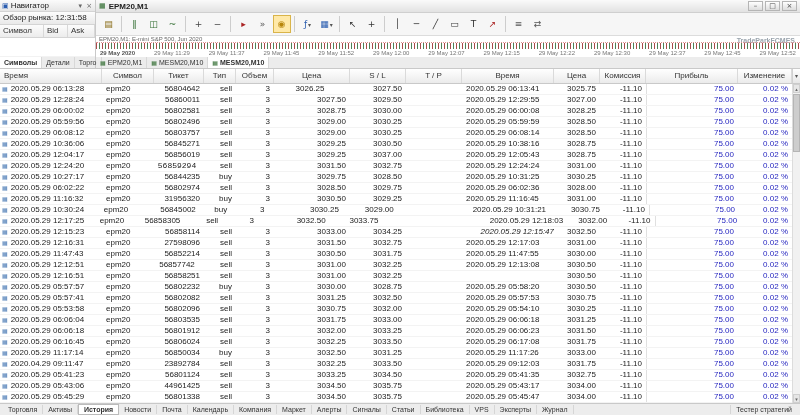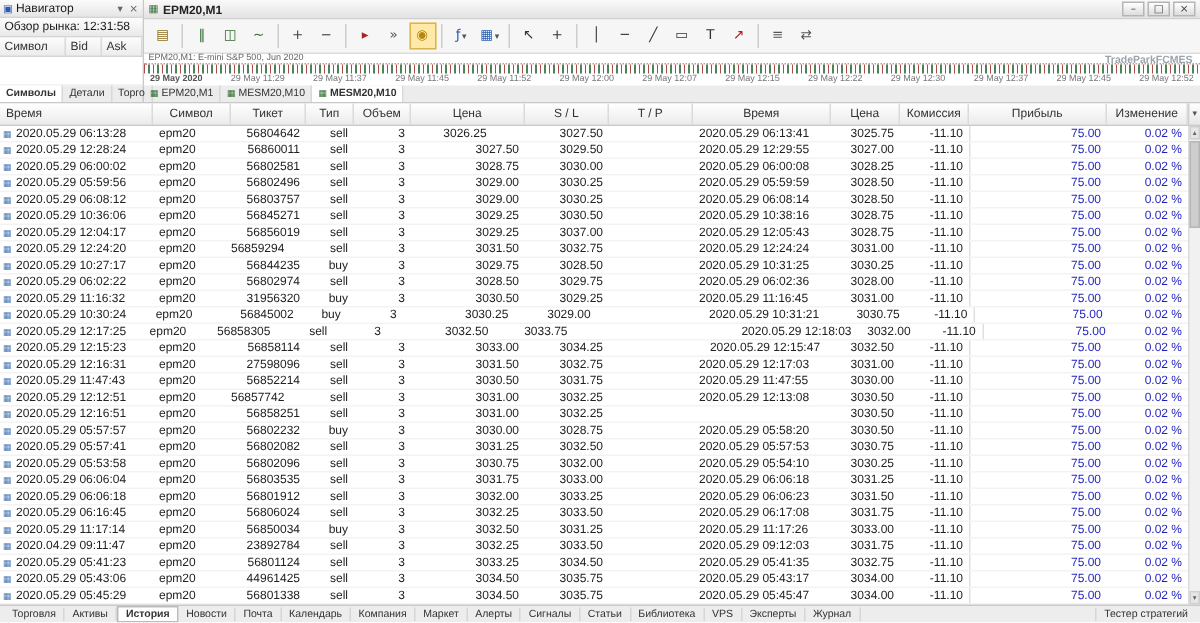--- a/index.html
+++ b/index.html
@@ -295,21 +295,21 @@
         <span class="cell" style="width: 56px; text-align: right; padding-right: 4px;"></span>
         <span class="cell" style="width: 92px; text-align: left; padding-left: 4px;">2020.05.29 12:05:43</span>
         <span class="cell" style="width: 46px; text-align: right; padding-right: 4px;">3028.75</span>
         <span class="cell" style="width: 46px; text-align: right; padding-right: 4px;">-11.10</span>
         <span class="cell blue divl" style="width: 92px; text-align: right; padding-right: 4px;">75.00</span>
         <span class="cell blue" style="width: 54px; text-align: right; padding-right: 4px;">0.02 %</span>
       </div>
       <div class="row">
         <span class="cell" style="width: 102px; text-align: left;"><span class="ricon">▦</span><span>2020.05.29 12:24:20</span></span>
         <span class="cell" style="width: 52px; text-align: left; padding-left: 4px;">epm20</span>
-        <span class="cell" style="width: 50px; text-align: left; padding-right: 4px;">56859294</span>
+        <span class="cell" style="width: 50px; text-align: center; padding-right: 4px; font-family: Liberation Mono, monospace;">56859294</span>
         <span class="cell" style="width: 32px; text-align: right; padding-right: 4px;">sell</span>
         <span class="cell" style="width: 38px; text-align: right; padding-right: 4px;">3</span>
         <span class="cell" style="width: 76px; text-align: right; padding-right: 4px;">3031.50</span>
         <span class="cell" style="width: 56px; text-align: right; padding-right: 4px;">3032.75</span>
         <span class="cell" style="width: 56px; text-align: right; padding-right: 4px;"></span>
         <span class="cell" style="width: 92px; text-align: left; padding-left: 4px;">2020.05.29 12:24:24</span>
         <span class="cell" style="width: 46px; text-align: right; padding-right: 4px;">3031.00</span>
         <span class="cell" style="width: 46px; text-align: right; padding-right: 4px;">-11.10</span>
         <span class="cell blue divl" style="width: 92px; text-align: right; padding-right: 4px;">75.00</span>
         <span class="cell blue" style="width: 54px; text-align: right; padding-right: 4px;">0.02 %</span>
@@ -376,36 +376,36 @@
       </div>
       <div class="row">
         <span class="cell" style="width: 102px; text-align: left;"><span class="ricon">▦</span><span>2020.05.29 12:17:25</span></span>
         <span class="cell" style="width: 52px; text-align: left; padding-left: 4px;">epm20</span>
         <span class="cell" style="width: 50px; text-align: left; padding-right: 4px;">56858305</span>
         <span class="cell" style="width: 32px; text-align: right; padding-right: 4px;">sell</span>
         <span class="cell" style="width: 38px; text-align: right; padding-right: 4px;">3</span>
         <span class="cell" style="width: 76px; text-align: right; padding-right: 4px;">3032.50</span>
         <span class="cell" style="width: 56px; text-align: right; padding-right: 4px;">3033.75</span>
         <span class="cell" style="width: 56px; text-align: right; padding-right: 4px;"></span>
-        <span class="cell" style="width: 92px; text-align: right; padding-left: 4px; margin-left: 46px;">2020.05.29 12:18:03</span>
+        <span class="cell" style="width: 92px; text-align: center; padding-left: 4px; margin-left: 46px;">2020.05.29 12:18:03</span>
         <span class="cell" style="width: 46px; text-align: right; padding-right: 4px;">3032.00</span>
         <span class="cell" style="width: 46px; text-align: right; padding-right: 4px;">-11.10</span>
         <span class="cell blue divl" style="width: 92px; text-align: right; padding-right: 4px;">75.00</span>
         <span class="cell blue" style="width: 54px; text-align: right; padding-right: 4px;">0.02 %</span>
       </div>
       <div class="row">
         <span class="cell" style="width: 102px; text-align: left;"><span class="ricon">▦</span><span>2020.05.29 12:15:23</span></span>
         <span class="cell" style="width: 52px; text-align: left; padding-left: 4px;">epm20</span>
         <span class="cell" style="width: 50px; text-align: right; padding-right: 4px;">56858114</span>
         <span class="cell" style="width: 32px; text-align: right; padding-right: 4px;">sell</span>
         <span class="cell" style="width: 38px; text-align: right; padding-right: 4px;">3</span>
         <span class="cell" style="width: 76px; text-align: right; padding-right: 4px;">3033.00</span>
         <span class="cell" style="width: 56px; text-align: right; padding-right: 4px;">3034.25</span>
         <span class="cell" style="width: 56px; text-align: right; padding-right: 4px;"></span>
-        <span class="cell" style="width: 92px; text-align: center; padding-left: 4px;">2020.05.29 12:15:47</span>
+        <span class="cell" style="width: 92px; text-align: right; padding-left: 4px; font-style: italic;">2020.05.29 12:15:47</span>
         <span class="cell" style="width: 46px; text-align: right; padding-right: 4px;">3032.50</span>
         <span class="cell" style="width: 46px; text-align: right; padding-right: 4px;">-11.10</span>
         <span class="cell blue divl" style="width: 92px; text-align: right; padding-right: 4px;">75.00</span>
         <span class="cell blue" style="width: 54px; text-align: right; padding-right: 4px;">0.02 %</span>
       </div>
       <div class="row">
         <span class="cell" style="width: 102px; text-align: left;"><span class="ricon">▦</span><span>2020.05.29 12:16:31</span></span>
         <span class="cell" style="width: 52px; text-align: left; padding-left: 4px;">epm20</span>
         <span class="cell" style="width: 50px; text-align: right; padding-right: 4px;">27598096</span>
         <span class="cell" style="width: 32px; text-align: right; padding-right: 4px;">sell</span>
@@ -430,21 +430,21 @@
         <span class="cell" style="width: 56px; text-align: right; padding-right: 4px;"></span>
         <span class="cell" style="width: 92px; text-align: left; padding-left: 4px;">2020.05.29 11:47:55</span>
         <span class="cell" style="width: 46px; text-align: right; padding-right: 4px;">3030.00</span>
         <span class="cell" style="width: 46px; text-align: right; padding-right: 4px;">-11.10</span>
         <span class="cell blue divl" style="width: 92px; text-align: right; padding-right: 4px;">75.00</span>
         <span class="cell blue" style="width: 54px; text-align: right; padding-right: 4px;">0.02 %</span>
       </div>
       <div class="row">
         <span class="cell" style="width: 102px; text-align: left;"><span class="ricon">▦</span><span>2020.05.29 12:12:51</span></span>
         <span class="cell" style="width: 52px; text-align: left; padding-left: 4px;">epm20</span>
-        <span class="cell" style="width: 50px; text-align: left; padding-right: 4px;">56857742</span>
+        <span class="cell" style="width: 50px; text-align: center; padding-right: 4px;">56857742</span>
         <span class="cell" style="width: 32px; text-align: right; padding-right: 4px;">sell</span>
         <span class="cell" style="width: 38px; text-align: right; padding-right: 4px;">3</span>
         <span class="cell" style="width: 76px; text-align: right; padding-right: 4px;">3031.00</span>
         <span class="cell" style="width: 56px; text-align: right; padding-right: 4px;">3032.25</span>
         <span class="cell" style="width: 56px; text-align: right; padding-right: 4px;"></span>
         <span class="cell" style="width: 92px; text-align: left; padding-left: 4px;">2020.05.29 12:13:08</span>
         <span class="cell" style="width: 46px; text-align: right; padding-right: 4px;">3030.50</span>
         <span class="cell" style="width: 46px; text-align: right; padding-right: 4px;">-11.10</span>
         <span class="cell blue divl" style="width: 92px; text-align: right; padding-right: 4px;">75.00</span>
         <span class="cell blue" style="width: 54px; text-align: right; padding-right: 4px;">0.02 %</span>

